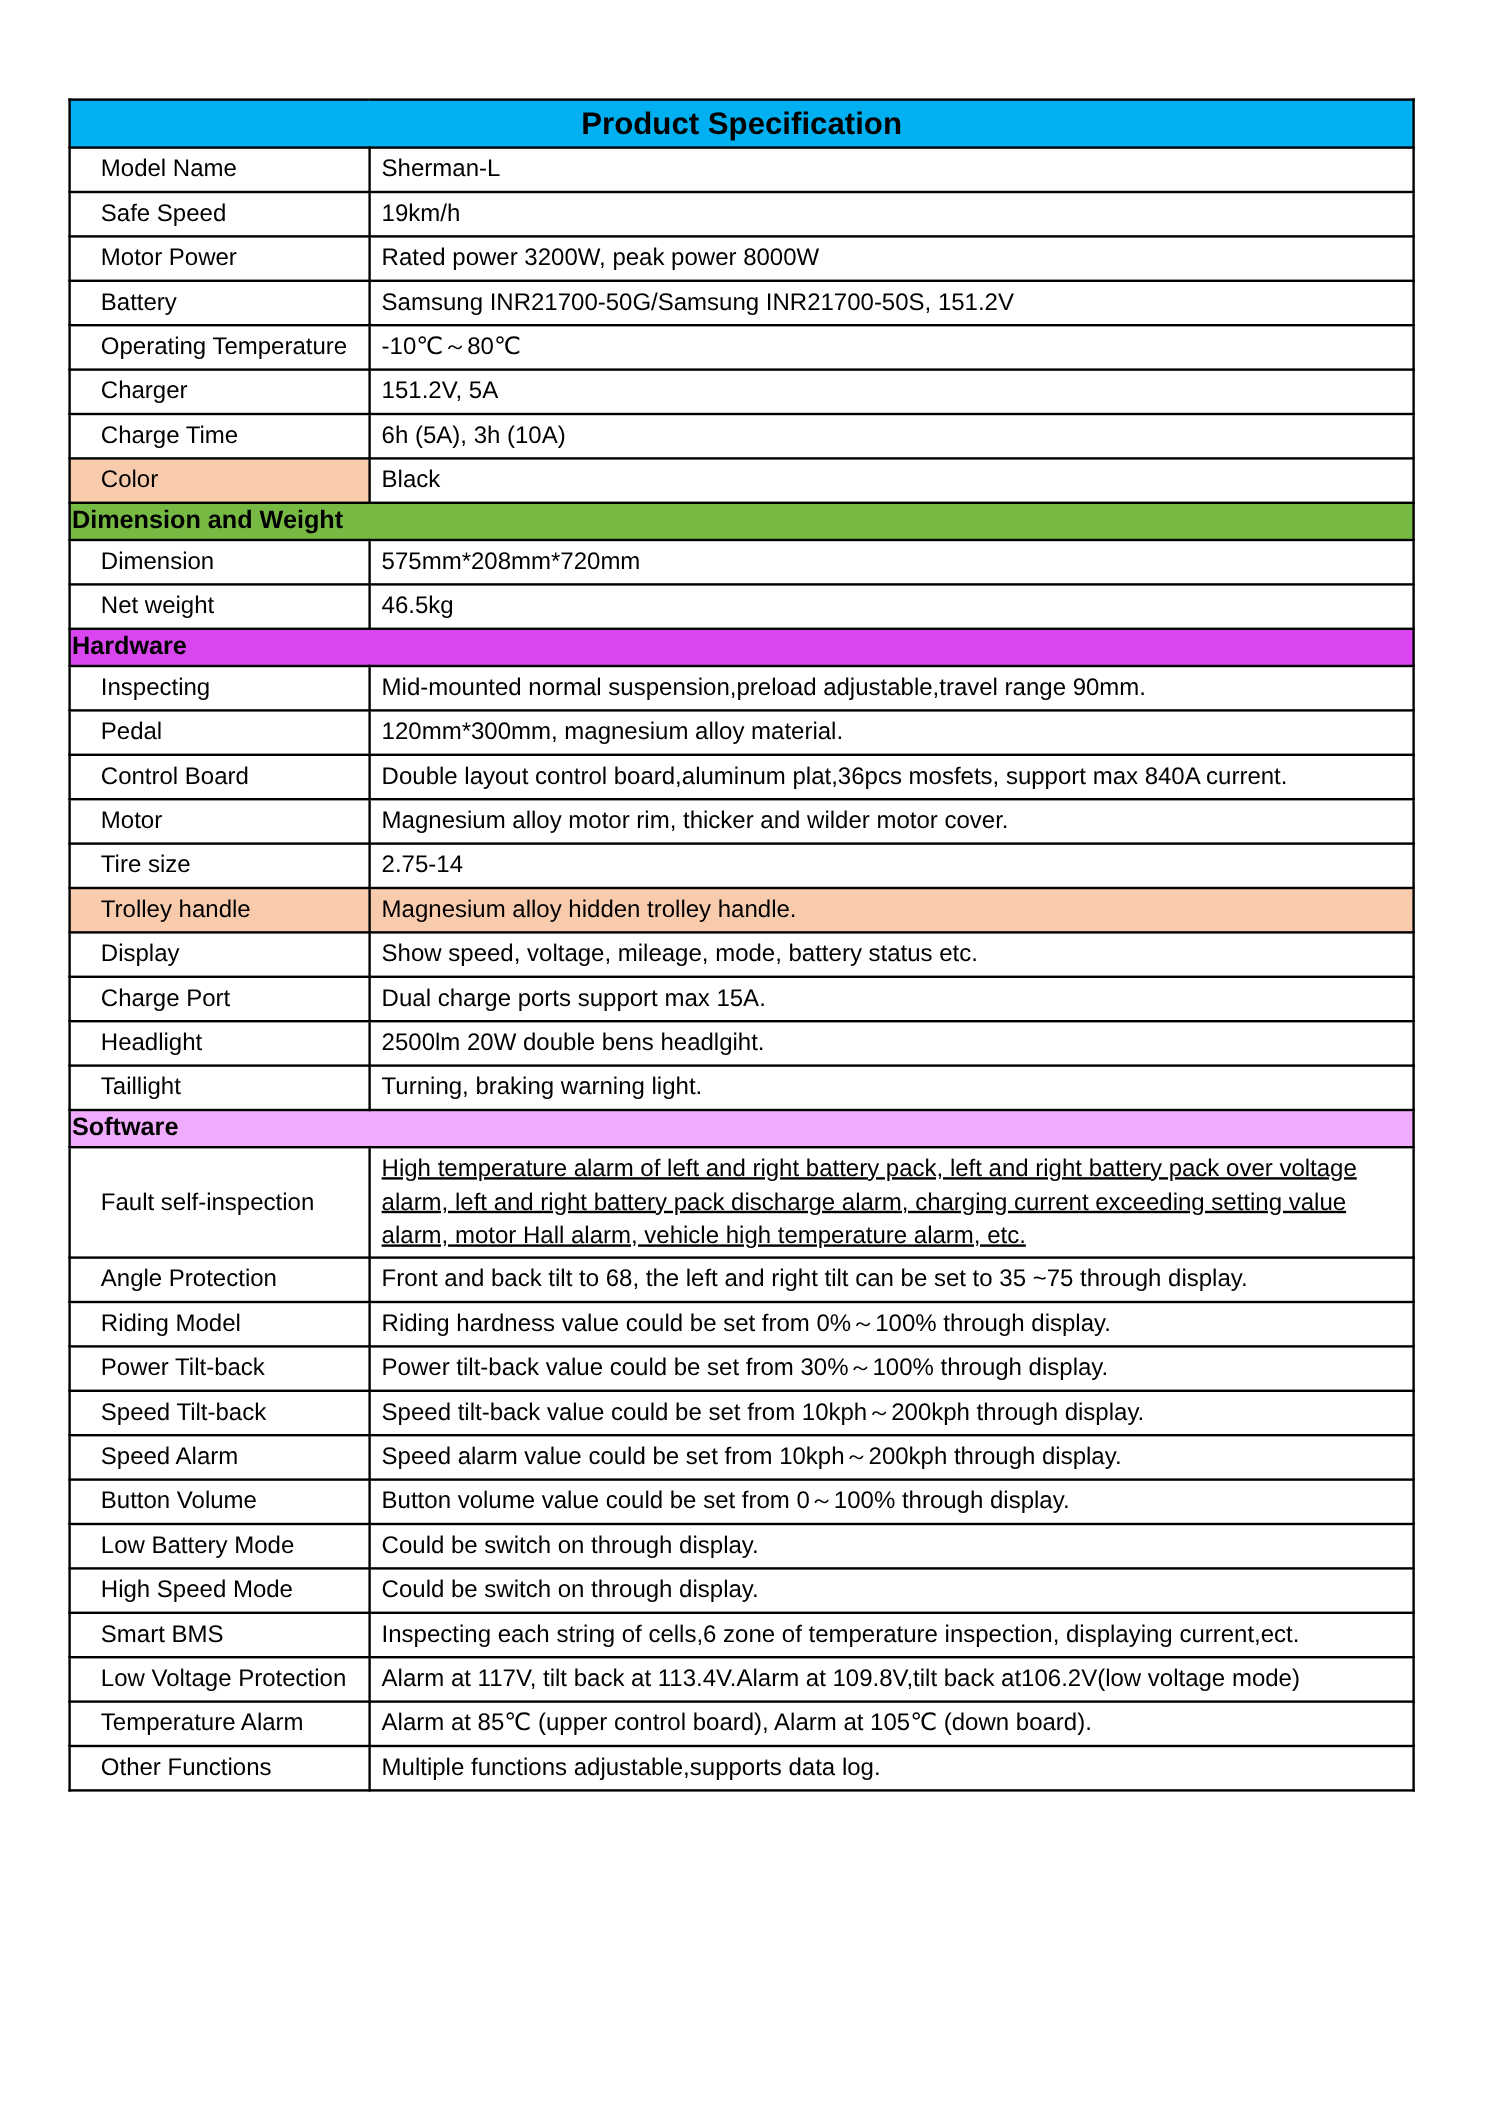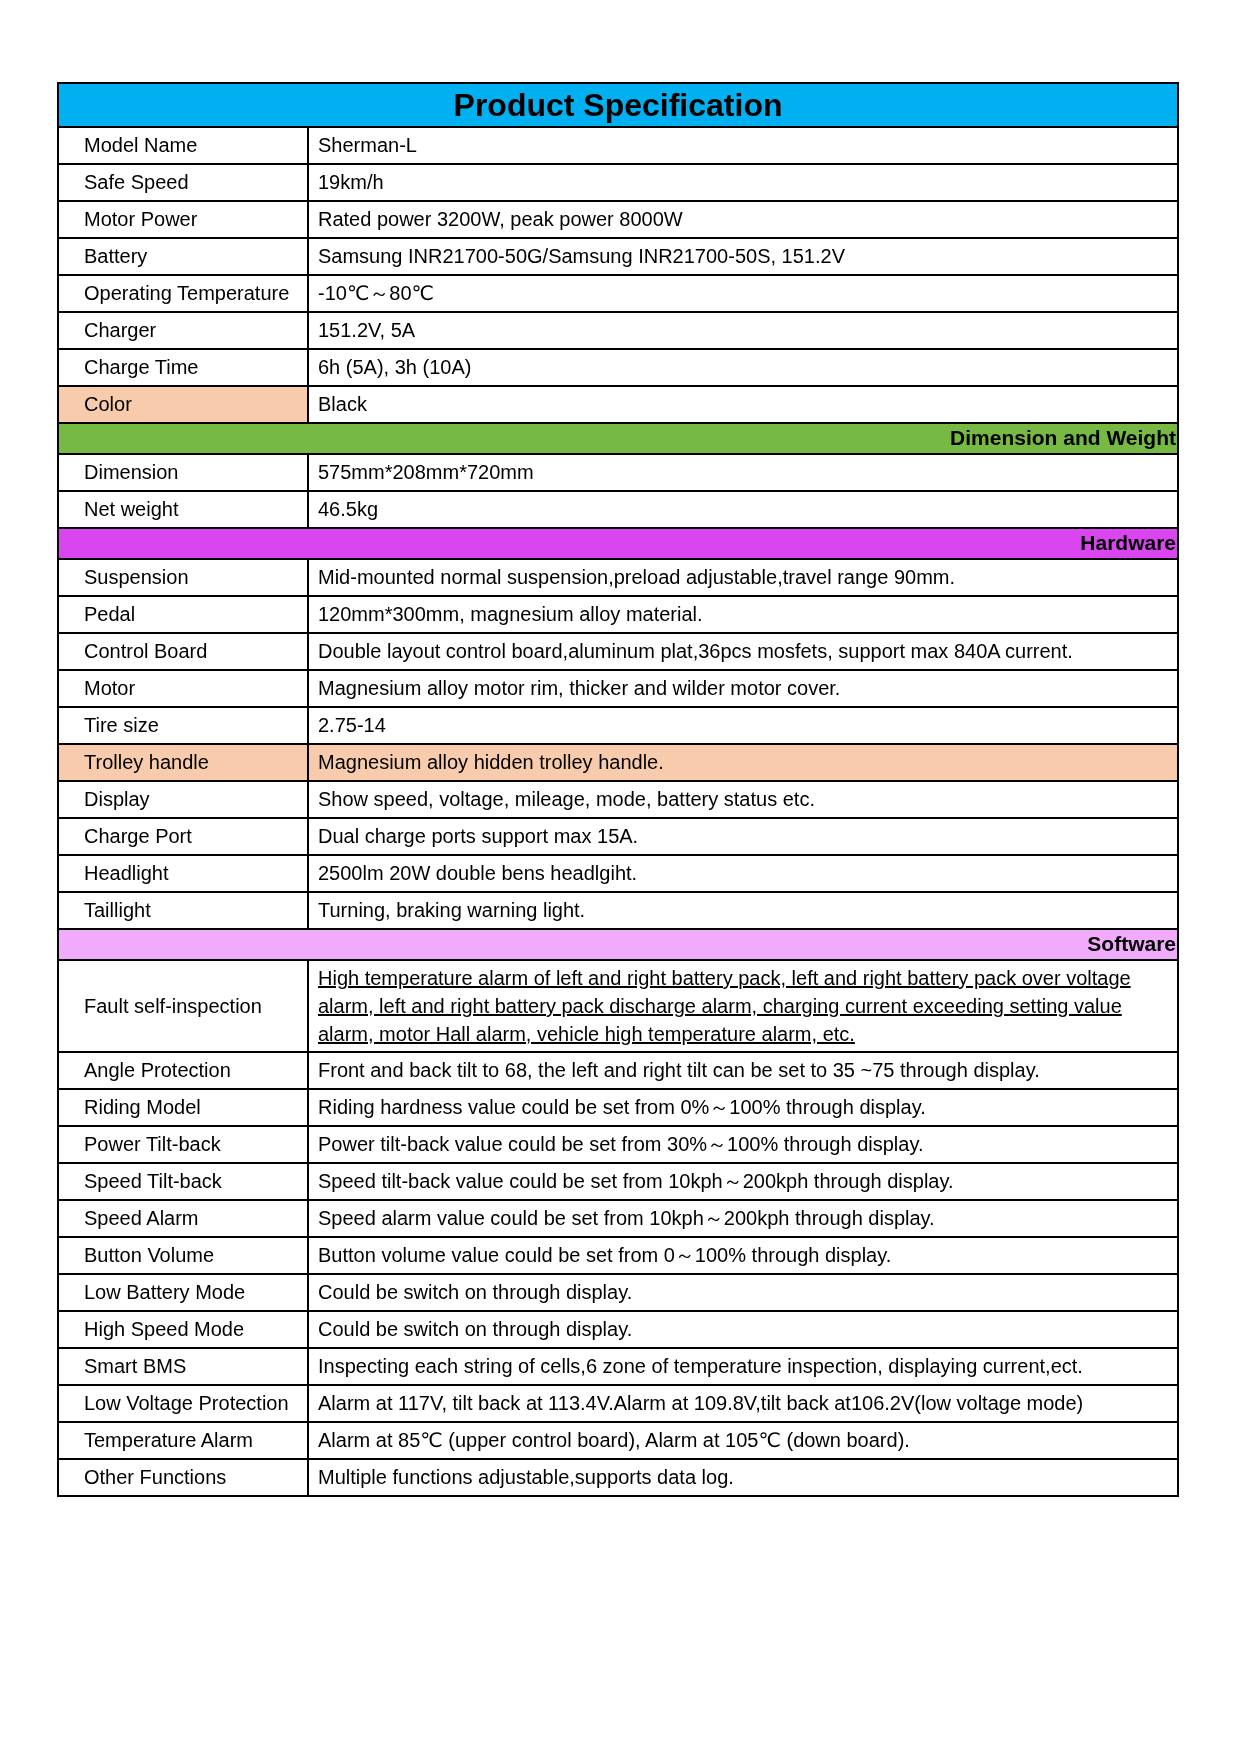--- a/index.html
+++ b/index.html
@@ -28,25 +28,25 @@
     border: 2px solid #000000;
     vertical-align: middle;
     font-size: 20px;
     line-height: 1.25;
     box-sizing: border-box;
   }
   td.title-cell {
     height: 40px;
     text-align: center;
     font-weight: bold;
-    font-size: 32px;
+    font-size: 26px;
   }
   td.section-header {
     height: 31px;
-    text-align: right;
+    text-align: left;
     font-weight: bold;
     font-size: 21px;
   }
   td.label-cell {
     height: 37px;
     padding: 2px 4px 2px 25px;
     white-space: nowrap;
     overflow: visible;
   }
   td.value-cell {
@@ -116,21 +116,21 @@
         <td class="value-cell">575mm*208mm*720mm</td>
       </tr>
       <tr>
         <td class="label-cell">Net weight</td>
         <td class="value-cell">46.5kg</td>
       </tr>
       <tr>
         <td colspan="2" class="section-header" style="background: #d946ef;">Hardware</td>
       </tr>
       <tr>
-        <td class="label-cell">Suspension</td>
+        <td class="label-cell">Inspecting</td>
         <td class="value-cell">Mid-mounted normal suspension,preload adjustable,travel range 90mm.</td>
       </tr>
       <tr>
         <td class="label-cell">Pedal</td>
         <td class="value-cell">120mm*300mm, magnesium alloy material.</td>
       </tr>
       <tr>
         <td class="label-cell">Control Board</td>
         <td class="value-cell">Double layout control board,aluminum plat,36pcs mosfets, support max 840A current.</td>
       </tr>

